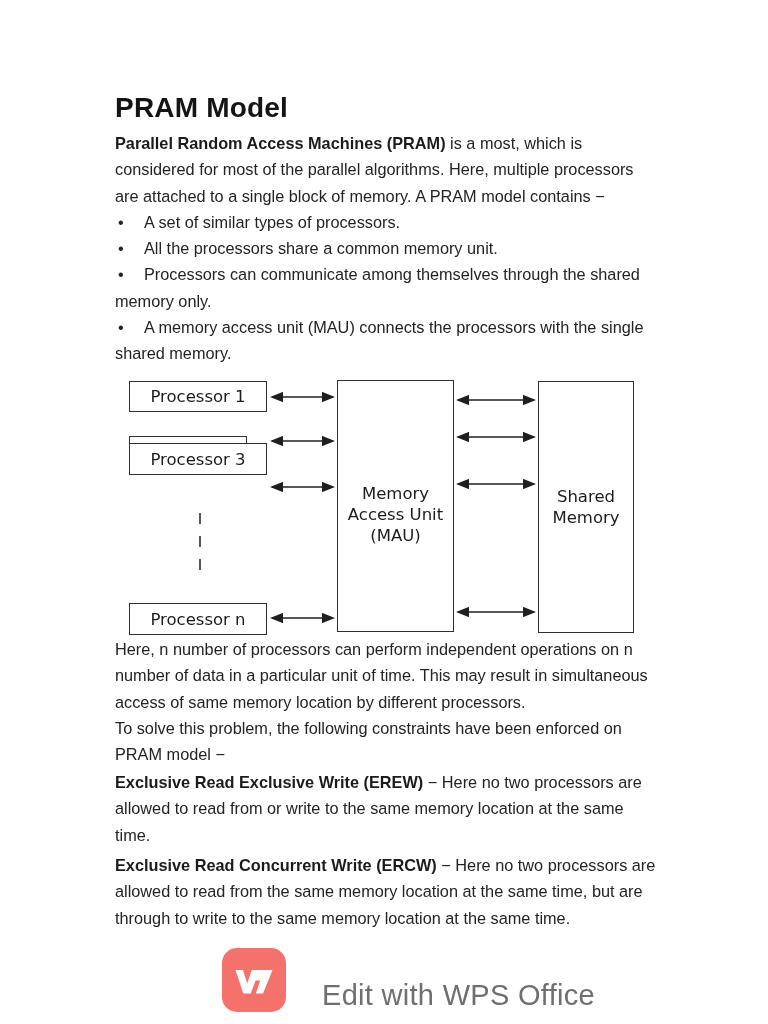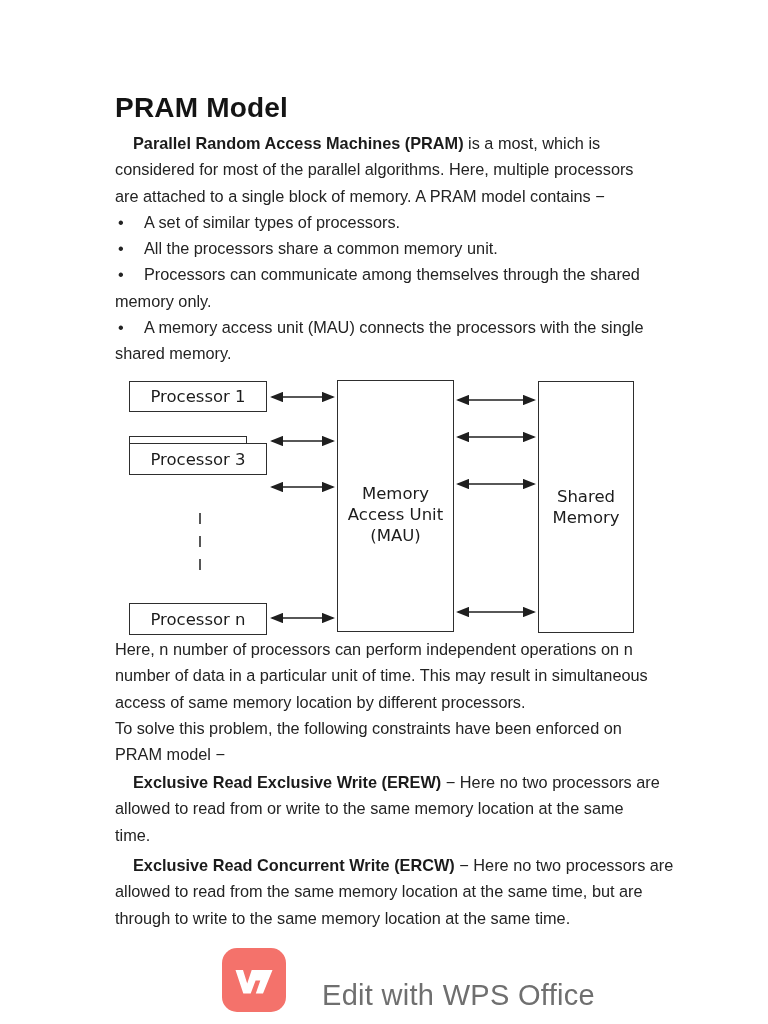--- a/index.html
+++ b/index.html
@@ -7,21 +7,21 @@
     position:relative;width:768px;height:1024px;background:#ffffff;
     overflow:hidden;margin:0 auto;
     font-family:"Liberation Sans",sans-serif;color:#212121;
   }
   .doc-title{
     position:absolute;left:115px;top:92px;
     font-size:28px;font-weight:700;color:#141414;letter-spacing:.2px;
   }
   .flow{position:absolute;left:115px;width:560px;font-size:16.3px;color:#232323;}
   .flow .line{line-height:26.3px;height:26.3px;white-space:nowrap;}
-  .flow .b{font-weight:700;color:#1b1b1b;margin-left:18px;}
+  .flow .b{font-weight:700;color:#1b1b1b;}
   .flow .dot{display:inline-block;width:29px;padding-left:3px;box-sizing:border-box;}
   #flow1{top:130px;}
   #flow2{top:636px;}
   #flow3{top:769px;}
   #flow4{top:852px;}
 
   
   .dbox{
     position:absolute;box-sizing:border-box;border:1.5px solid #2e2e2e;background:#fff;
     display:flex;align-items:center;justify-content:center;text-align:center;

